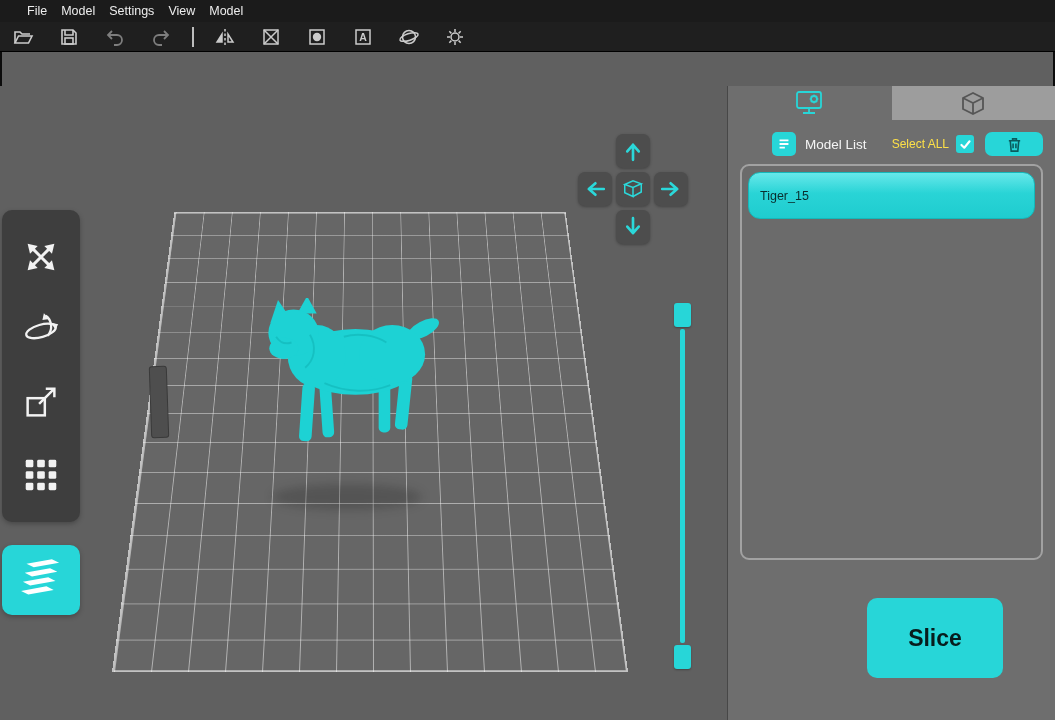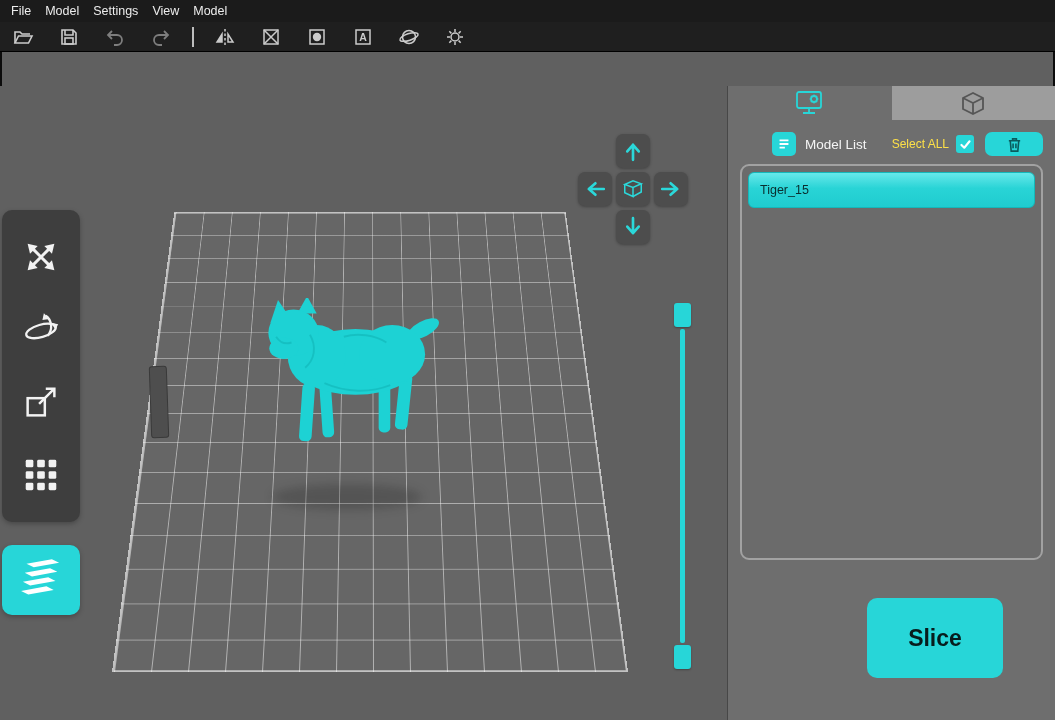--- a/index.html
+++ b/index.html
@@ -19,21 +19,21 @@
   .titlebar{position:relative;height:34px;background:#161616;display:flex;align-items:center;padding:0 12px;}
   .app-logo{width:20px;height:15px;border-radius:2px;background:linear-gradient(135deg,#123d45,#0a252b);border:1px solid #2b8d93;margin-right:9px;position:relative;flex:none;}
   .app-logo:after{content:"";position:absolute;left:4px;top:4px;width:10px;height:5px;border:1px solid #2bd8da;border-radius:1px;}
   .win-title{color:#ececec;font-size:13px;letter-spacing:.2px;}
   .win-controls{margin-left:auto;display:flex;align-items:center;gap:24px;padding-right:4px;}
   .wbtn{width:18px;height:18px;display:flex;align-items:center;justify-content:center;cursor:pointer;}
   .min-glyph{width:12px;height:2px;background:#fff;}
   .max-glyph{width:11px;height:11px;border:1.6px solid #fff;}
 
   
-  .menubar{height:22px;background:#1b1b1b;display:flex;align-items:center;padding-left:4px;}
+  .menubar{height:22px;background:#1b1b1b;display:flex;align-items:center;padding-left:20px;}
   .menu-item{color:#ededed;font-size:12.5px;padding:0 7px;cursor:pointer;}
 
   
   .toolbar{height:30px;background:#1f1f1f;display:flex;align-items:center;padding-left:6px;gap:12px;border-bottom:1px solid #000;}
   .tbtn{width:34px;height:26px;display:flex;align-items:center;justify-content:center;color:#cbcbcb;cursor:pointer;background:none;border:none;}
   .tbtn.dim{color:#7e7e7e;}
   .tsep{width:2px;height:20px;background:#bdbdbd;margin:0 2px;flex:none;}
   .tbtn svg{display:block;}
 
   
@@ -81,21 +81,21 @@
   .tab{flex:1;display:flex;align-items:center;justify-content:center;cursor:pointer;border:none;background:transparent;}
   .tab.inactive{background:#9d9d9d;}
   .panel-header{position:absolute;left:12px;right:12px;top:44px;height:28px;display:flex;align-items:center;padding-left:32px;}
   .doc-icon{width:24px;height:24px;background:var(--accent);border-radius:5px;display:flex;align-items:center;justify-content:center;flex:none;}
   .ml-title{color:#f5f5f5;font-size:13.5px;margin-left:9px;}
   .spacer{flex:1;}
   .selall-label{color:#fde047;font-size:12px;margin-right:7px;}
   .checkbox{width:18px;height:18px;background:var(--accent);border-radius:3px;display:flex;align-items:center;justify-content:center;cursor:pointer;flex:none;}
   .trash-btn{width:58px;height:24px;background:var(--accent);border:none;border-radius:7px;margin-left:11px;display:flex;align-items:center;justify-content:center;cursor:pointer;flex:none;}
   .list-box{position:absolute;left:12px;right:12px;top:78px;height:396px;border:2px solid #a2a2a2;border-radius:9px;background:rgba(0,0,0,.02);overflow:hidden;}
-  .list-item{position:absolute;left:6px;right:6px;top:6px;height:36px;border-radius:6px;
+  .list-item{position:absolute;left:6px;right:6px;top:6px;height:47px;border-radius:12px;
     background:linear-gradient(180deg,#67e8ea 0%,#29d4d6 45%,#1fcccf 100%);
     border:1px solid #14b8ba;display:flex;align-items:center;padding-left:11px;
     font-size:12.5px;color:#0a2e2e;cursor:pointer;}
   .settings-btn{position:absolute;left:51px;top:512px;width:80px;height:80px;background:var(--accent);border:none;border-radius:10px;font-size:14px;color:#0b1f1f;cursor:pointer;font-family:"Liberation Sans",sans-serif;}
   .slice-btn{position:absolute;left:139px;top:512px;width:136px;height:80px;background:var(--accent);border:none;border-radius:10px;font-size:23px;font-weight:bold;color:#071d1d;cursor:pointer;font-family:"Liberation Sans",sans-serif;}
 </style>
 </head>
 <body>
 
 <div class="window">

